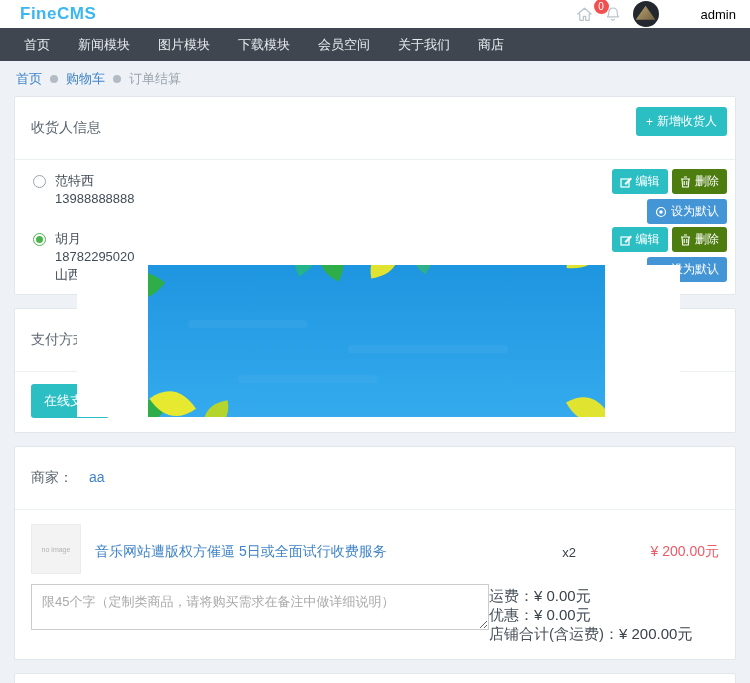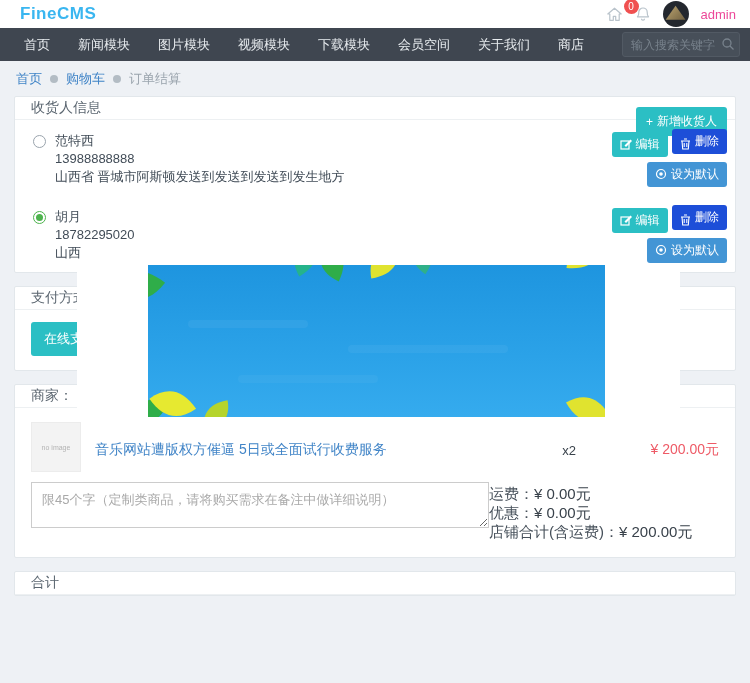--- a/index.html
+++ b/index.html
@@ -8,44 +8,44 @@
 
   
   .topbar { height:28px; background:#fff; display:flex; align-items:center; padding:0 14px; }
   .logo { font-size:17px; font-weight:bold; color:#3ab6f0; letter-spacing:.5px; margin-left:6px; }
   .top-right { margin-left:auto; display:flex; align-items:center; gap:12px; }
   .icon-gray { color:#b9c3cb; display:inline-flex; }
   .bell-wrap { position:relative; display:inline-flex; }
   .badge { position:absolute; top:-7px; left:-11px; min-width:15px; height:15px; border-radius:8px; background:#f05050; color:#fff; font-size:10px; line-height:15px; text-align:center; padding:0 3px; }
   .avatar { width:26px; height:26px; border-radius:50%; background:#23272e; overflow:hidden; position:relative; }
   .avatar-shape { position:absolute; inset:0; clip-path:polygon(50% 18%, 88% 72%, 12% 72%); background:linear-gradient(135deg,#cdb47c,#574a30); }
-  .username { font-size:13px; color:#ec4899; }
+  .username { font-size:13px; color:#000000;margin-left:30px; }
 
   
   .nav { height:33px; background:#3f4650; display:flex; align-items:center; padding:0 10px; }
   .nav-item { font-size:13px; color:#e9edf0; padding:0 14px; line-height:33px; cursor:pointer; white-space:nowrap; }
   .nav-search { margin-left:auto; position:relative; }
   .nav-search input { width:118px; height:25px; background:#474f59; border:1px solid #525a64; border-radius:3px; color:#9aa4ad; font-size:12px; padding:0 22px 0 8px; outline:none; }
   .nav-search input::placeholder { color:#78828c; }
   .search-ic { position:absolute; right:5px; top:5px; color:#78828c; }
 
   
   .crumbs { padding:9px 16px 8px; font-size:13px; display:flex; align-items:center; }
   .crumb-link { color:#4084c7; text-decoration:none; }
   .crumb-dot { width:8px; height:8px; border-radius:50%; background:#b3bcc4; display:inline-block; margin:0 8px; }
   .crumb-cur { color:#9aa4ad; }
 
   
   .card { margin:0 14px 13px; background:#fff; border:1px solid #e2e7eb; border-radius:2px; position:relative; }
-  .card-hd { padding:2px 16px; font-size:14px; color:#5b6670; border-bottom:1px solid #edf0f2; }
+  .card-hd { padding:22px 16px; font-size:14px; color:#5b6670; border-bottom:1px solid #edf0f2; }
 
   
   .btn { display:inline-flex; align-items:center; gap:4px; border:none; border-radius:3px; color:#fff; font-size:12px; padding:4px 8px; cursor:pointer; font-family:inherit; }
   .btn-teal { background:#2bbfc4; }
-  .btn-red { background:#1d4ed8;align-items:flex-end; }
+  .btn-red { background:#4d7c0f; }
   .btn-blue { background:#4395d5; }
   .add-btn { position:absolute; top:10px; right:8px; padding:6px 10px; }
   .addr { position:relative; padding:12px 16px 10px; }
   .radio { position:absolute; left:18px; top:15px; width:13px; height:13px; border-radius:50%; border:1px solid #9aa4ad; background:#fff; }
   .radio.sel { border-color:#4db34d; }
   .radio.sel::after { content:""; position:absolute; inset:2px; border-radius:50%; background:#4db34d; }
   .addr-text { margin-left:24px; font-size:13px; color:#414c57; line-height:18px; max-width:420px; }
   .addr-btns { position:absolute; top:9px; right:8px; text-align:right; }
   .addr-btns .row2 { margin-top:5px; }
 
@@ -96,34 +96,24 @@
         <span class="avatar-shape"></span>
       </span>
     <span class="username">admin</span>
   </div>
 </div>
 
 <div class="nav">
   <span class="nav-item">首页</span>
   <span class="nav-item">新闻模块</span>
   <span class="nav-item">图片模块</span>
-  <span class="nav-item">视频模块</span>
   <span class="nav-item">下载模块</span>
   <span class="nav-item">会员空间</span>
   <span class="nav-item">关于我们</span>
   <span class="nav-item">商店</span>
-  <span class="nav-search">
-    <input type="text" placeholder="输入搜索关键字" style="">
-    <span class="search-ic">
-      <svg width="14" height="14" viewBox="0 0 14 14">
-          <circle cx="6" cy="6" r="4" fill="none" stroke="currentColor" stroke-width="1.3"></circle>
-          <path d="m9 9 3.5 3.5" stroke="currentColor" stroke-width="1.3"></path>
-        </svg>
-    </span>
-  </span>
 </div>
 
 <div class="crumbs">
   <a class="crumb-link">首页</a>
   <span class="crumb-dot"></span>
   <a class="crumb-link">购物车</a>
   <span class="crumb-dot"></span>
   <span class="crumb-cur">订单结算</span>
 </div>
 
@@ -132,21 +122,20 @@
   <button class="btn btn-teal add-btn">
     <span>+</span>
     <span>新增收货人</span>
   </button>
 
   <div class="addr">
     <span class="radio"></span>
     <div class="addr-text">
       <div>范特西</div>
       <div>13988888888</div>
-      <div>山西省 晋城市阿斯顿发送到发送到发送到发生地方</div>
     </div>
     <div class="addr-btns">
       <div>
         <button class="btn btn-teal">
           <span>
               <svg width="12" height="12" viewBox="0 0 12 12">
                 <rect x="1" y="3" width="8" height="8" fill="none" stroke="#fff" stroke-width="1.2"></rect>
                 <path d="M4.5 7.5 10.5 1.5 12 3 6 9z" fill="#fff"></path>
               </svg>
             </span>

